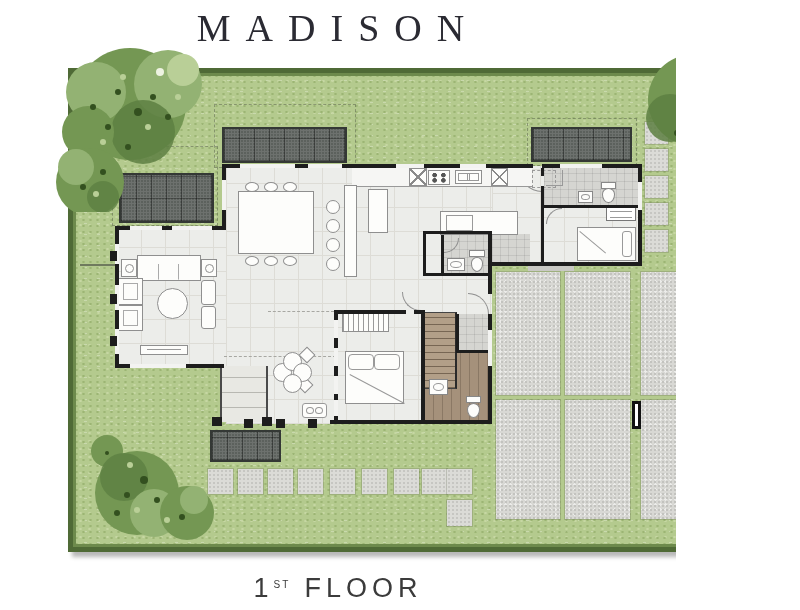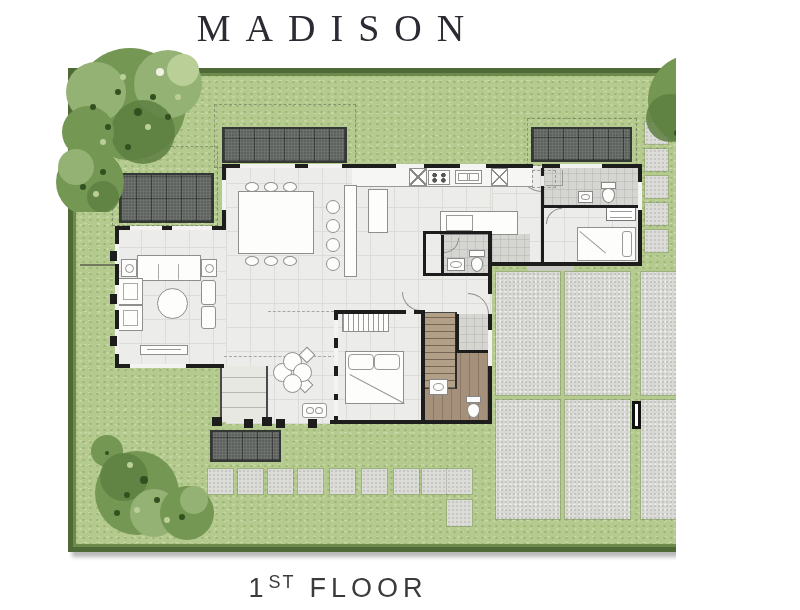--- a/index.html
+++ b/index.html
@@ -4,21 +4,21 @@
 <style>
   html,body{margin:0;padding:0;background:#fff;}
   .page{position:relative;width:676px;height:610px;background:var(--c-bg,#fff);overflow:hidden;
         font-family:"Liberation Sans",sans-serif;}
   .abs{position:absolute;}
   h1.title{position:absolute;top:6px;left:0;width:100%;margin:0;text-align:center;
     font-family:"Liberation Serif","DejaVu Serif",serif;font-weight:400;font-size:38px;
     letter-spacing:15px;color:var(--c-title,#2b2b33);}
   .floor-label{position:absolute;bottom:6px;left:0;width:100%;text-align:center;
     font-size:27px;letter-spacing:5px;color:#3b3b3b;font-weight:400;}
-  .floor-label sup{font-size:18px;letter-spacing:2px;vertical-align:9px;}
+  .floor-label sup{font-size:10px;letter-spacing:2px;vertical-align:9px;}
   .floor-label .fl-word{margin-left:14px;}
 
   .plan{position:absolute;inset:0;}
   .lawn{position:absolute;left:68px;top:68px;width:677px;height:484px;z-index:1;
     background-color:var(--c-lawn);
     background-image:
       radial-gradient(var(--c-lawn-speck-dark) 1px,transparent 1.4px),
       radial-gradient(var(--c-lawn-speck-light) 1px,transparent 1.4px),
       radial-gradient(rgba(255,255,255,.28) 1px,transparent 1.2px);
     background-size:7px 6px,9px 8px,13px 11px;

